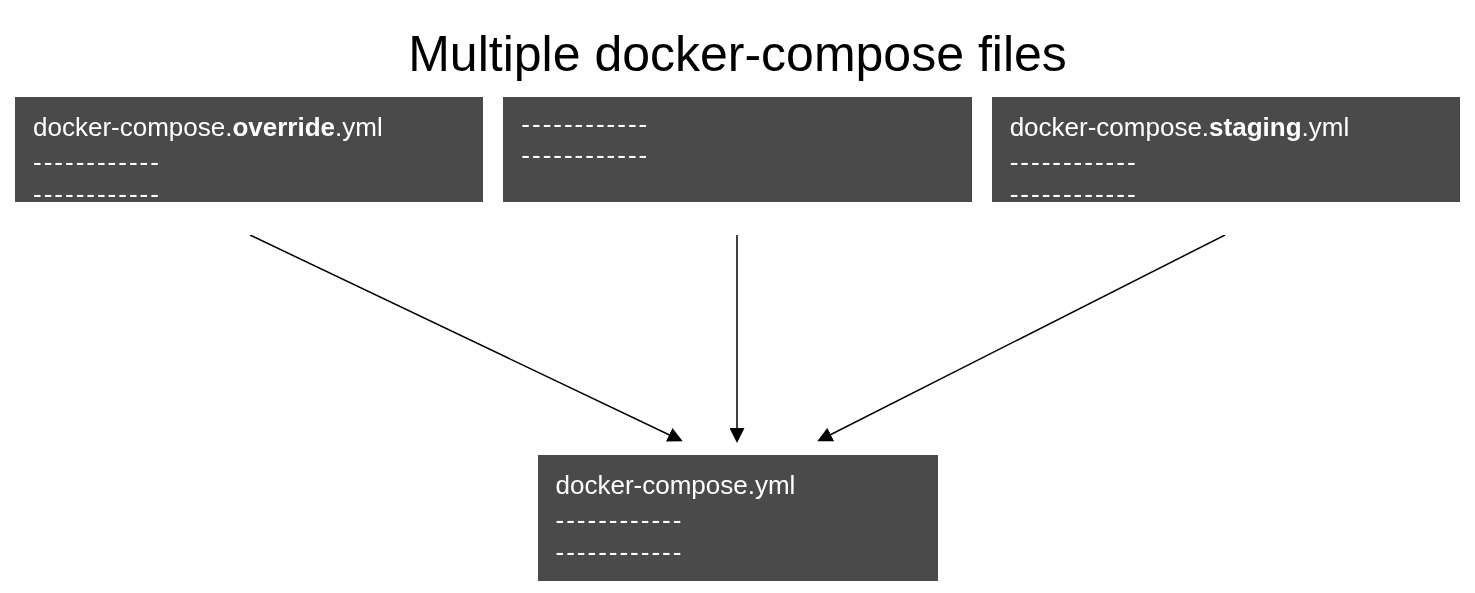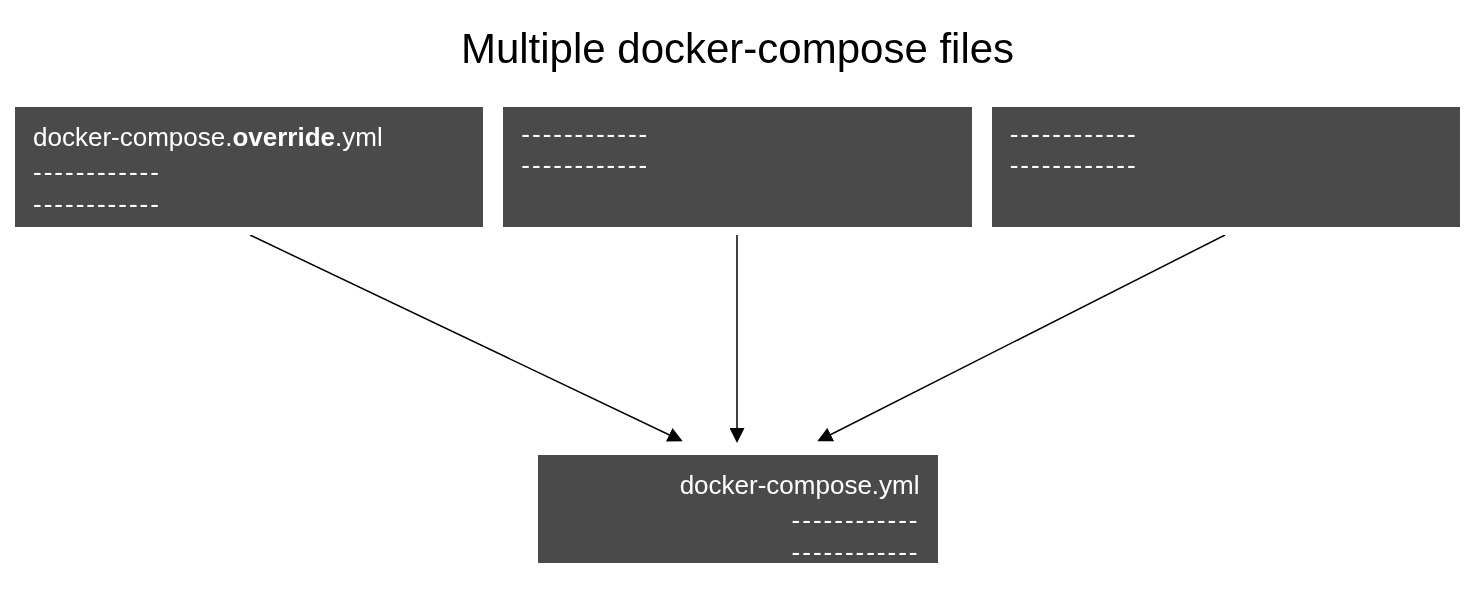--- a/index.html
+++ b/index.html
@@ -9,52 +9,51 @@
     }
     body {
       font-family: 'Segoe UI', Tahoma, Geneva, Verdana, sans-serif;
       background: #ffffff;
       width: 1475px;
       height: 593px;
       position: relative;
     }
     .title {
       text-align: center;
-      font-size: 42px;
+      font-size: 50px;
       font-weight: 400;
       color: #000000;
       padding-top: 25px;
-      padding-bottom: 34px;
+      padding-bottom: 14px;
     }
     .top-row {
       display: flex;
       justify-content: space-between;
       padding: 0 15px;
       gap: 20px;
     }
     .file-box {
       background: #4a4a4a;
       color: #ffffff;
       padding: 12px 18px;
       font-size: 26px;
       font-weight: 300;
       line-height: 1.4;
     }
     .top-box {
       width: 470px;
-      height: 120px;
+      height: 105px;
     }
     .bottom-box {
       width: 400px;
-      height: 108px;
+      height: 126px;
       position: absolute;
       left: 50%;
       transform: translateX(-50%);
       top: 455px;
-      text-align: right;
     }
     .filename {
       display: block;
       margin-bottom: 2px;
     }
     .bold {
       font-weight: 600;
     }
     .dashes {
       font-size: 26px;
@@ -82,20 +81,23 @@
       <span>docker-compose.</span><span class="bold">override</span><span>.yml</span>
     </span>
     <div class="dashes">------------</div>
     <div class="dashes">------------</div>
   </div>
   <div class="file-box top-box">
     <div class="dashes">------------</div>
     <div class="dashes">------------</div>
   </div>
   <div class="file-box top-box">
+    <span class="filename">
+      <span>docker-compose.</span><span class="bold">staging</span><span>.yml</span>
+    </span>
     <div class="dashes">------------</div>
     <div class="dashes">------------</div>
   </div>
 </div>
 
 <svg class="arrows-svg">
   <defs>
     <marker id="arrowhead" markerWidth="10" markerHeight="10" refX="8" refY="5" orient="auto">
       <path d="M 0 0 L 10 5 L 0 10 Z" fill="#000000"></path>
     </marker>

